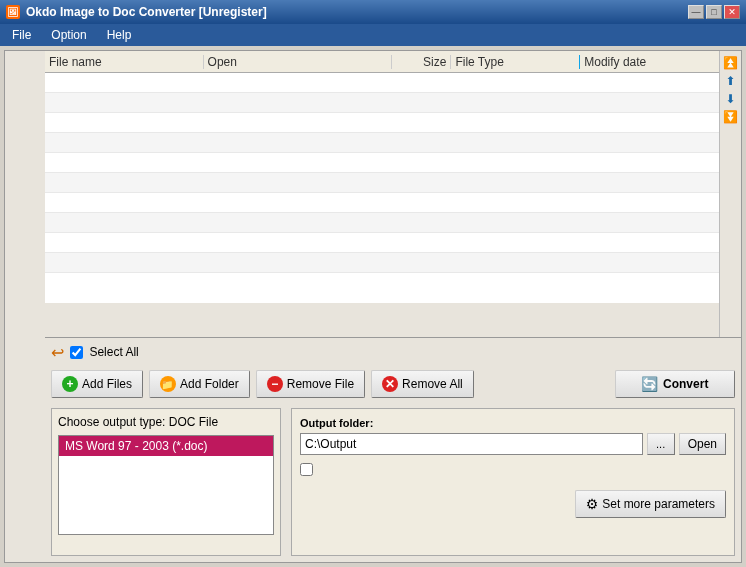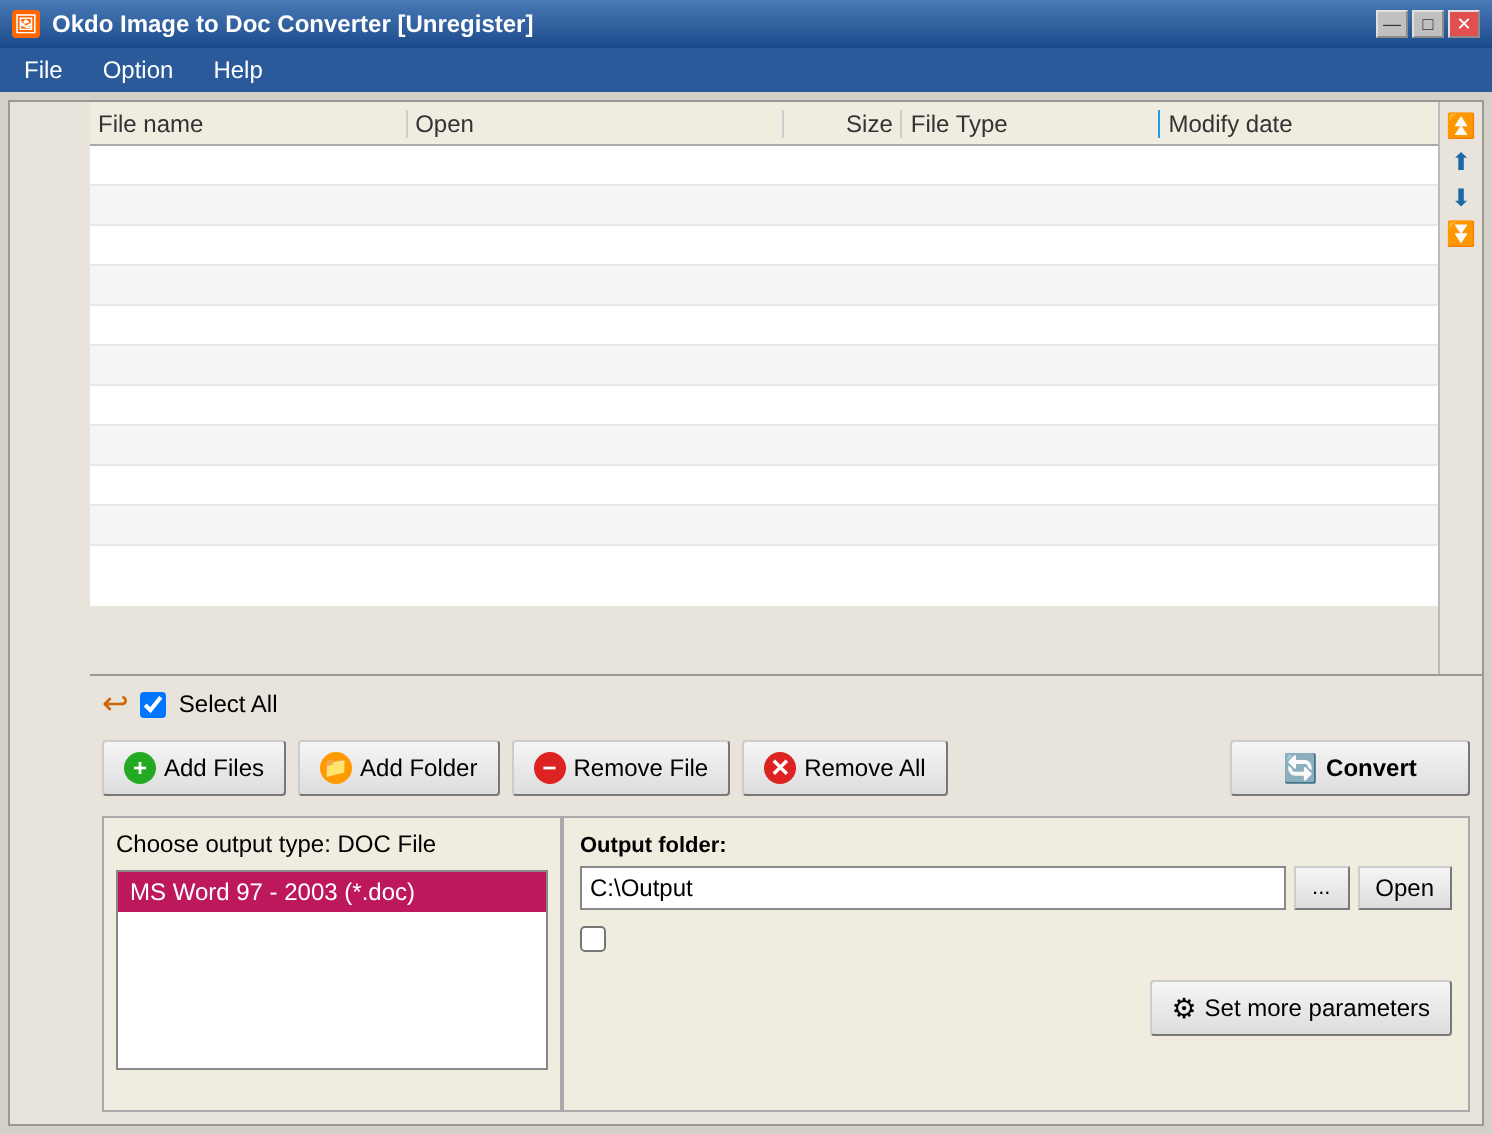--- a/index.html
+++ b/index.html
@@ -204,21 +204,21 @@
       width: 16px; height: 16px;
       border-radius: 50%;
       background: #dd2222;
       display: flex; align-items: center; justify-content: center;
       color: white; font-size: 12px; font-weight: bold;
     }
 
     .bottom-panel {
       display: flex;
       padding: 6px;
-      gap: 0;
+      gap: 10px;
       min-height: 160px;
     }
 
     .output-type-section {
       background: #f0ece0;
       border: 1px solid #aaa;
       padding: 6px;
       width: 230px;
       flex-shrink: 0;
     }

